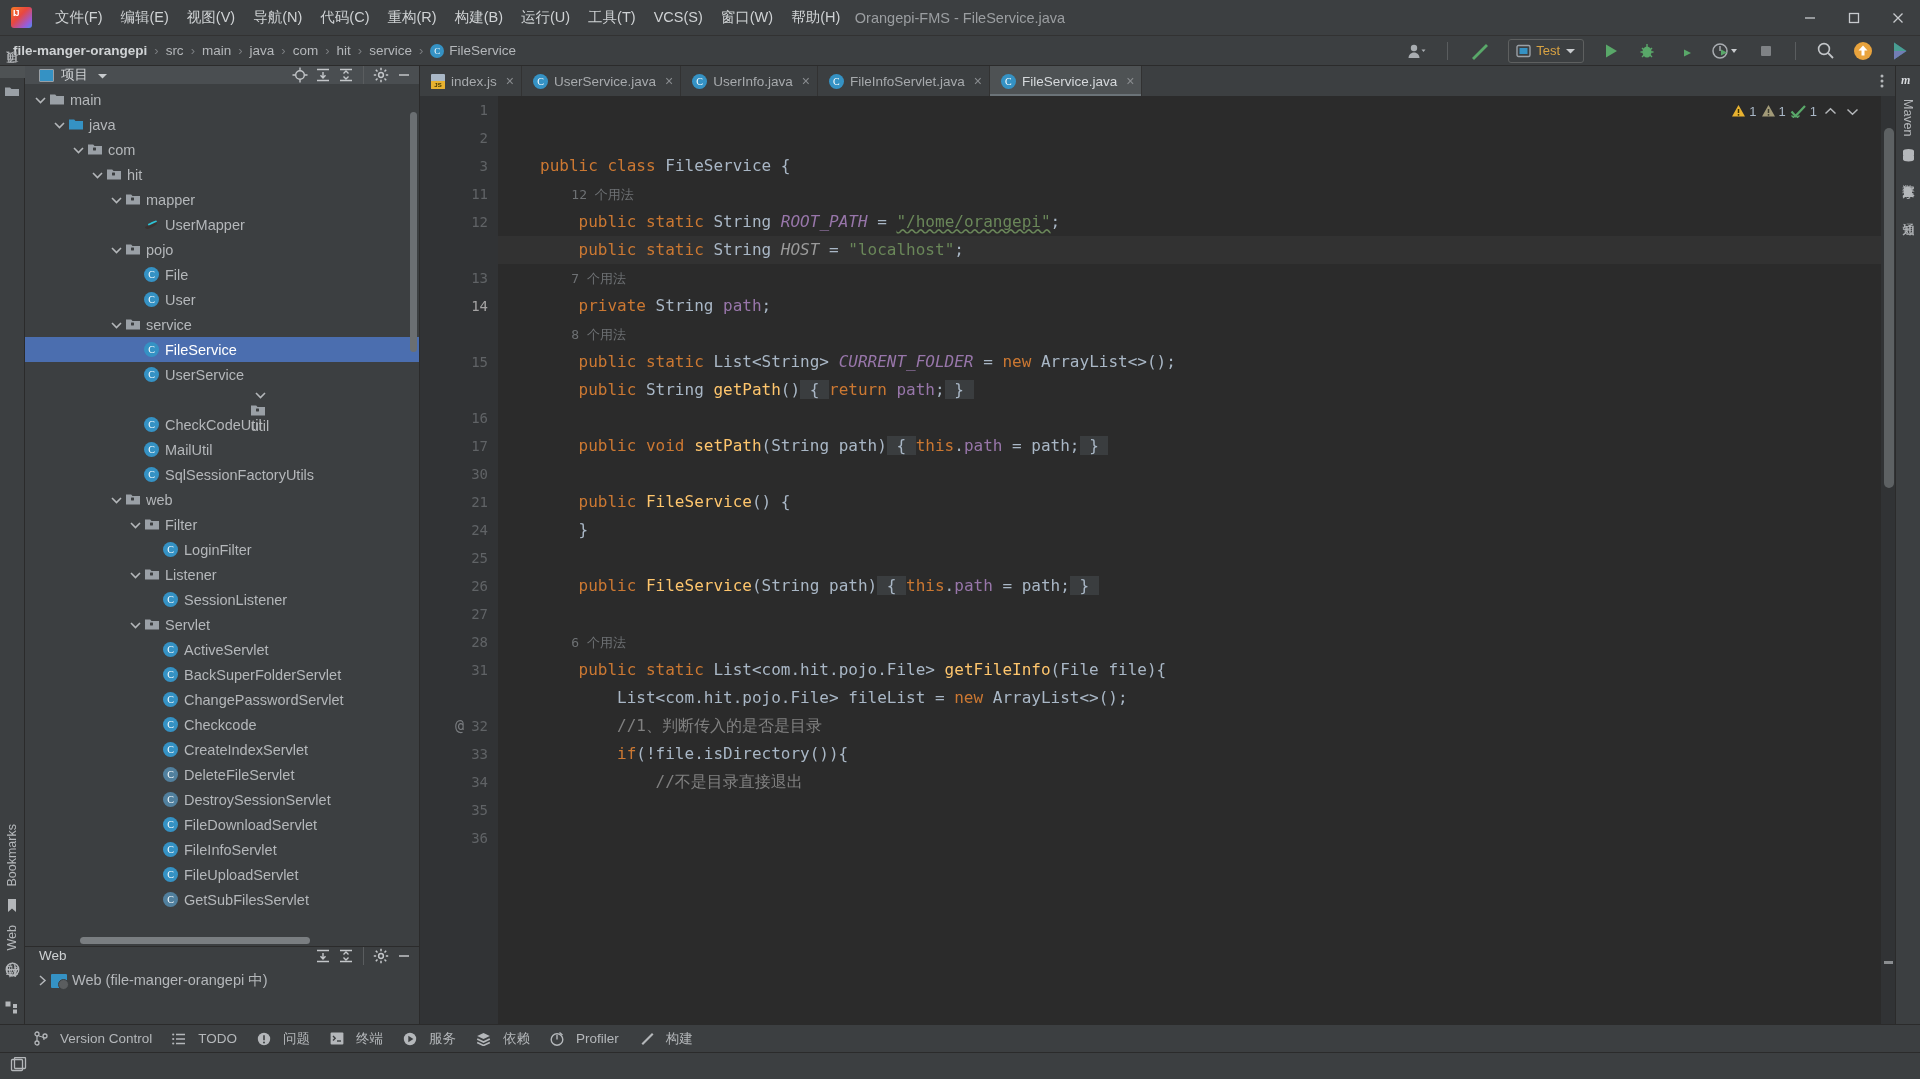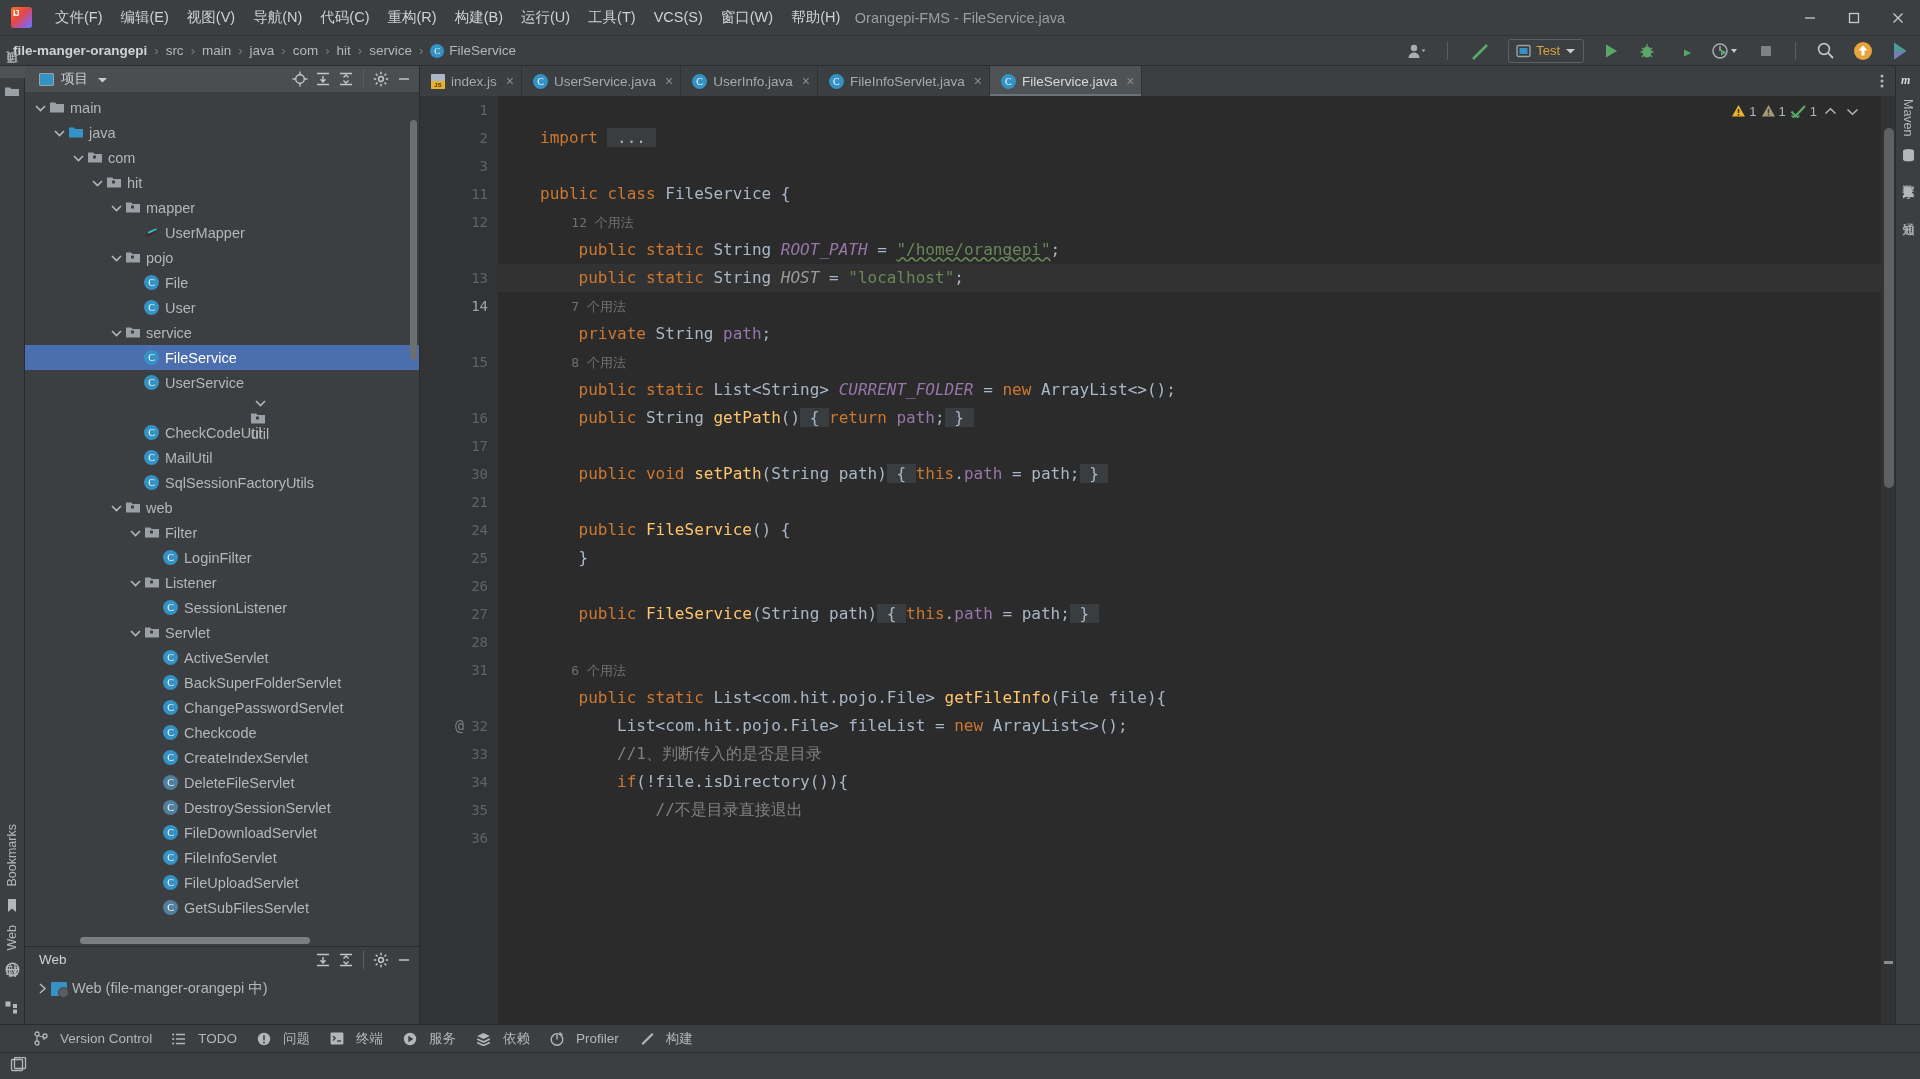--- a/index.html
+++ b/index.html
@@ -84,21 +84,21 @@
   .vtab.active { background: #4e5254; }
   .vtab.rot180 { writing-mode: vertical-rl; transform: rotate(180deg); }
   .strip-icon { width: 16px; height: 16px; display: flex; align-items: center; justify-content: center; margin: 5px 0; }
 
   
   .proj-panel {
     width: 395px; background: #3c3f41; flex: none; display: flex; flex-direction: column;
     border-right: 1px solid #2b2b2b; min-width: 0;
   }
   .panel-head {
-    height: 26px; background: #4a4e51; display: flex; align-items: center; flex: none;
+    height: 18px; background: #4a4e51; display: flex; align-items: center; flex: none;
     padding: 0 4px 0 14px;
   }
   .panel-head.plain { background: #3c3f41; border-top: 1px solid #2b2b2b; }
   .ph-icon {
     width: 15px; height: 13px; border: 1.6px solid #9aa0a6; background: #3592c4;
     border-radius: 1px; margin-right: 7px; flex: none;
   }
   .ph-title { font-size: 13.5px; color: #cfd2d4; }
   .ph-caret { margin-left: 9px; }
   .ph-actions { margin-left: auto; display: flex; align-items: center; gap: 1px; }
@@ -1042,21 +1042,20 @@
             <div class="gline">35<span class="gmark">
                 <svg width="11" height="13" viewBox="0 0 11 13">
                   <path d="M5.5 1v8" stroke="#6a6d70" stroke-width="1.2"></path>
                   <path d="M1.5 6h8l-4 5z" fill="none" stroke="#6a6d70" stroke-width="1.1"></path>
                 </svg>
               </span></div>
             <div class="gline">36</div>
           </div>
         <div class="code-area" id="code-area">
             <div class="codeline">&nbsp;</div>
-            <div class="codeline"><span class="kw">import</span> <span class="brace-box plain"> ... </span></div>
             <div class="codeline">&nbsp;</div>
             <div class="codeline"><span class="kw">public</span> <span class="kw">class</span> <span class="plain">FileService {</span></div>
             <div class="codeline"><span class="usage">    12 个用法</span></div>
             <div class="codeline">    <span class="kw">public</span> <span class="kw">static</span> <span class="plain">String</span> <span class="stat">ROOT_PATH</span> <span class="plain">=</span> <span class="str squiggle">"/home/orangepi"</span><span class="plain">;</span></div>
             <div class="codeline hl">    <span class="kw">public</span> <span class="kw">static</span> <span class="plain">String</span> <span class="statg">HOST</span> <span class="plain">=</span> <span class="str">"localhost"</span><span class="plain">;</span></div>
             <div class="codeline"><span class="usage">    7 个用法</span></div>
             <div class="codeline">    <span class="kw">private</span> <span class="plain">String</span> <span class="fld">path</span><span class="plain">;</span></div>
             <div class="codeline"><span class="usage">    8 个用法</span></div>
             <div class="codeline">    <span class="kw">public</span> <span class="kw">static</span> <span class="plain">List&lt;String&gt;</span> <span class="stat">CURRENT_FOLDER</span> <span class="plain">=</span> <span class="kw">new</span> <span class="plain">ArrayList&lt;&gt;();</span></div>
             <div class="codeline">    <span class="kw">public</span> <span class="plain">String</span> <span class="mth">getPath</span><span class="plain">()</span><span class="brace-box plain"> { </span><span class="kw">return</span> <span class="fld">path</span><span class="plain">;</span><span class="brace-box plain"> } </span></div>

